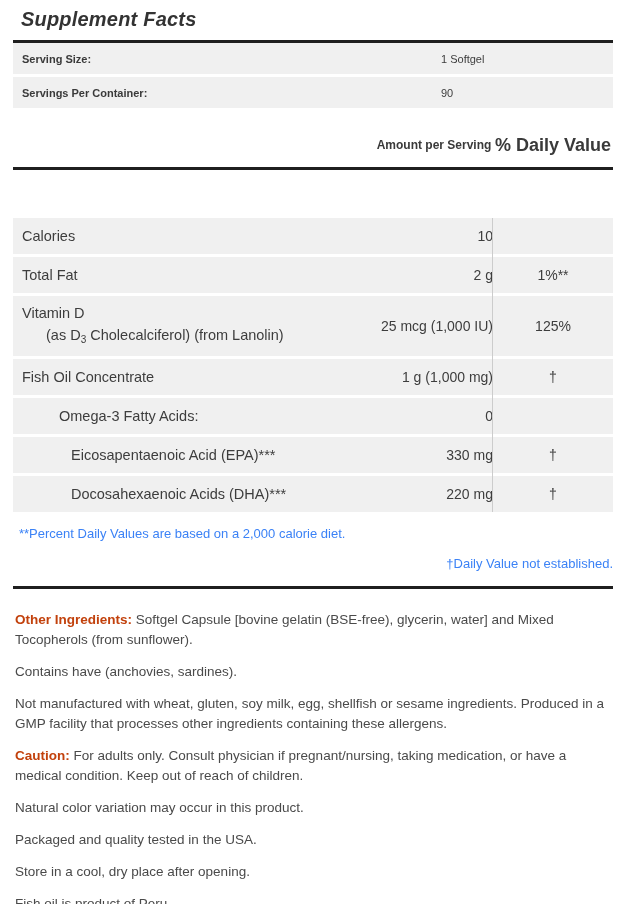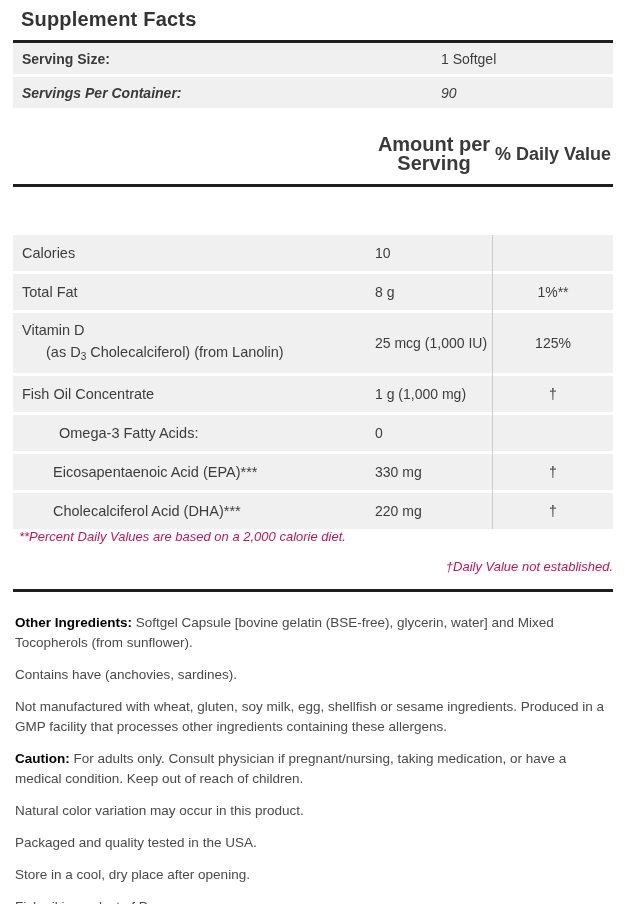--- a/index.html
+++ b/index.html
@@ -3,57 +3,57 @@
 <meta charset="utf-8">
 <style>
   html,body { margin:0; padding:0; }
   body {
     width:625px; height:904px; background:#ffffff;
     font-family:"Liberation Sans", sans-serif;
     color:#3d3d3d; overflow:hidden;
   }
   .wrap { padding:6px 12px 0 13px; width:600px; }
 
-  .title { font-size:20px; font-weight:bold; color:#333333; padding:2px 0 9px 8px; letter-spacing:0.2px; }
+  .title { font-size:20px; font-weight:bold; color:#333333; padding:2px 0 9px 8px; letter-spacing:0.2px;font-style:italic; }
   .rule { height:3px; background:#1f1f1f; }
 
   
-  .serving-row { display:flex; align-items:center; background:#f0f0f0; min-height:31px; font-size:14px; }
-  .serving-row + .serving-row { margin-top:3px;font-style:italic; }
+  .serving-row { display:flex; align-items:center; background:#f0f0f0; min-height:31px; font-size:11px; }
+  .serving-row + .serving-row { margin-top:3px; }
   .serving-label { flex:1; font-weight:bold; padding-left:9px; color:#3a3a3a; }
   .serving-value { width:172px; }
 
   
   .colhead { display:flex; align-items:center; justify-content:flex-end; padding:27px 0 11px 0; }
-  .amt-head { width:118px; text-align:center; font-weight:bold; font-size:20px; line-height:19px; color:#3a3a3a; }
+  .amt-head { width:118px; text-align:center; font-weight:bold; font-size:12px; line-height:19px; color:#3a3a3a; }
   .dv-head  { width:120px; text-align:center; font-weight:bold; font-size:18px; color:#3a3a3a; }
 
   
   .tbody { position:relative;margin-top:48px; }
   .tbody::after { content:""; position:absolute; top:0; bottom:0; right:120px; width:1px; background:#cccccc; }
   .row { display:flex; align-items:center; background:#f0f0f0; min-height:32px; padding:2px 0; font-size:14.5px; margin-top:3px; }
   .row:first-child { margin-top:2px; }
   .row.tall { min-height:56px; }
   .cell.name { flex:1; line-height:20px; }
   .ind0 { padding-left:9px; }
   .ind1 { padding-left:46px; }
-  .ind2 { padding-left:40px; }
+  .ind2 { padding-left:58px; }
   .name2 { padding-left:24px; margin-top:2px; }
   .subs { font-size:10px; vertical-align:-3px; }
-  .cell.amt { width:118px; text-align:left; font-size:14px; line-height:19px; }
+  .cell.amt { width:118px; text-align:right; font-size:14px; line-height:19px; }
   .cell.dv  { width:120px; text-align:center; font-size:14px; }
 
   
-  .footnotes { padding:0 0 15px 6px; font-size:13px; color:#be185d;font-style:italic; }
+  .footnotes { padding:14px 0 15px 6px; font-size:13px; color:#3b82f6; }
   .footnote + .footnote { margin-top:15px;text-align:right; }
 
   
   .paras { padding:21px 4px 0 2px; font-size:13.5px; line-height:20px; color:#4a4a4a; }
   .para + .para { margin-top:12px; }
-  .para b { color:#000000;margin-top:27px; }
+  .para b { color:#c2410c;margin-top:27px; }
 </style>
 </head>
 <body>
 
 <div class="wrap">
 
   <div class="title">Supplement Facts</div>
   <div class="rule"></div>
 
   <div>
@@ -76,21 +76,21 @@
   <div class="tbody">
 
     <div class="row">
       <div class="cell name ind0">Calories</div>
       <div class="cell amt">10</div>
       <div class="cell dv"></div>
     </div>
 
     <div class="row">
       <div class="cell name ind0">Total Fat</div>
-      <div class="cell amt">8 g</div>
+      <div class="cell amt">2 g</div>
       <div class="cell dv">1%**</div>
     </div>
 
     <div class="row tall">
       <div class="cell name ind0">
         <div>Vitamin D</div>
         <div class="name2"><span>(as D</span><span class="subs">3</span><span> Cholecalciferol) (from Lanolin)</span></div>
       </div>
       <div class="cell amt">25 mcg (1,000 IU)</div>
       <div class="cell dv">125%</div>
@@ -108,21 +108,21 @@
       <div class="cell dv"></div>
     </div>
 
     <div class="row">
       <div class="cell name ind2">Eicosapentaenoic Acid (EPA)***</div>
       <div class="cell amt">330 mg</div>
       <div class="cell dv">†</div>
     </div>
 
     <div class="row">
-      <div class="cell name ind2">Cholecalciferol Acid (DHA)***</div>
+      <div class="cell name ind2">Docosahexaenoic Acids (DHA)***</div>
       <div class="cell amt">220 mg</div>
       <div class="cell dv">†</div>
     </div>
 
   </div>
 
   <div class="footnotes">
     <div class="footnote">**Percent Daily Values are based on a 2,000 calorie diet.</div>
     <div class="footnote">†Daily Value not established.</div>
   </div>

